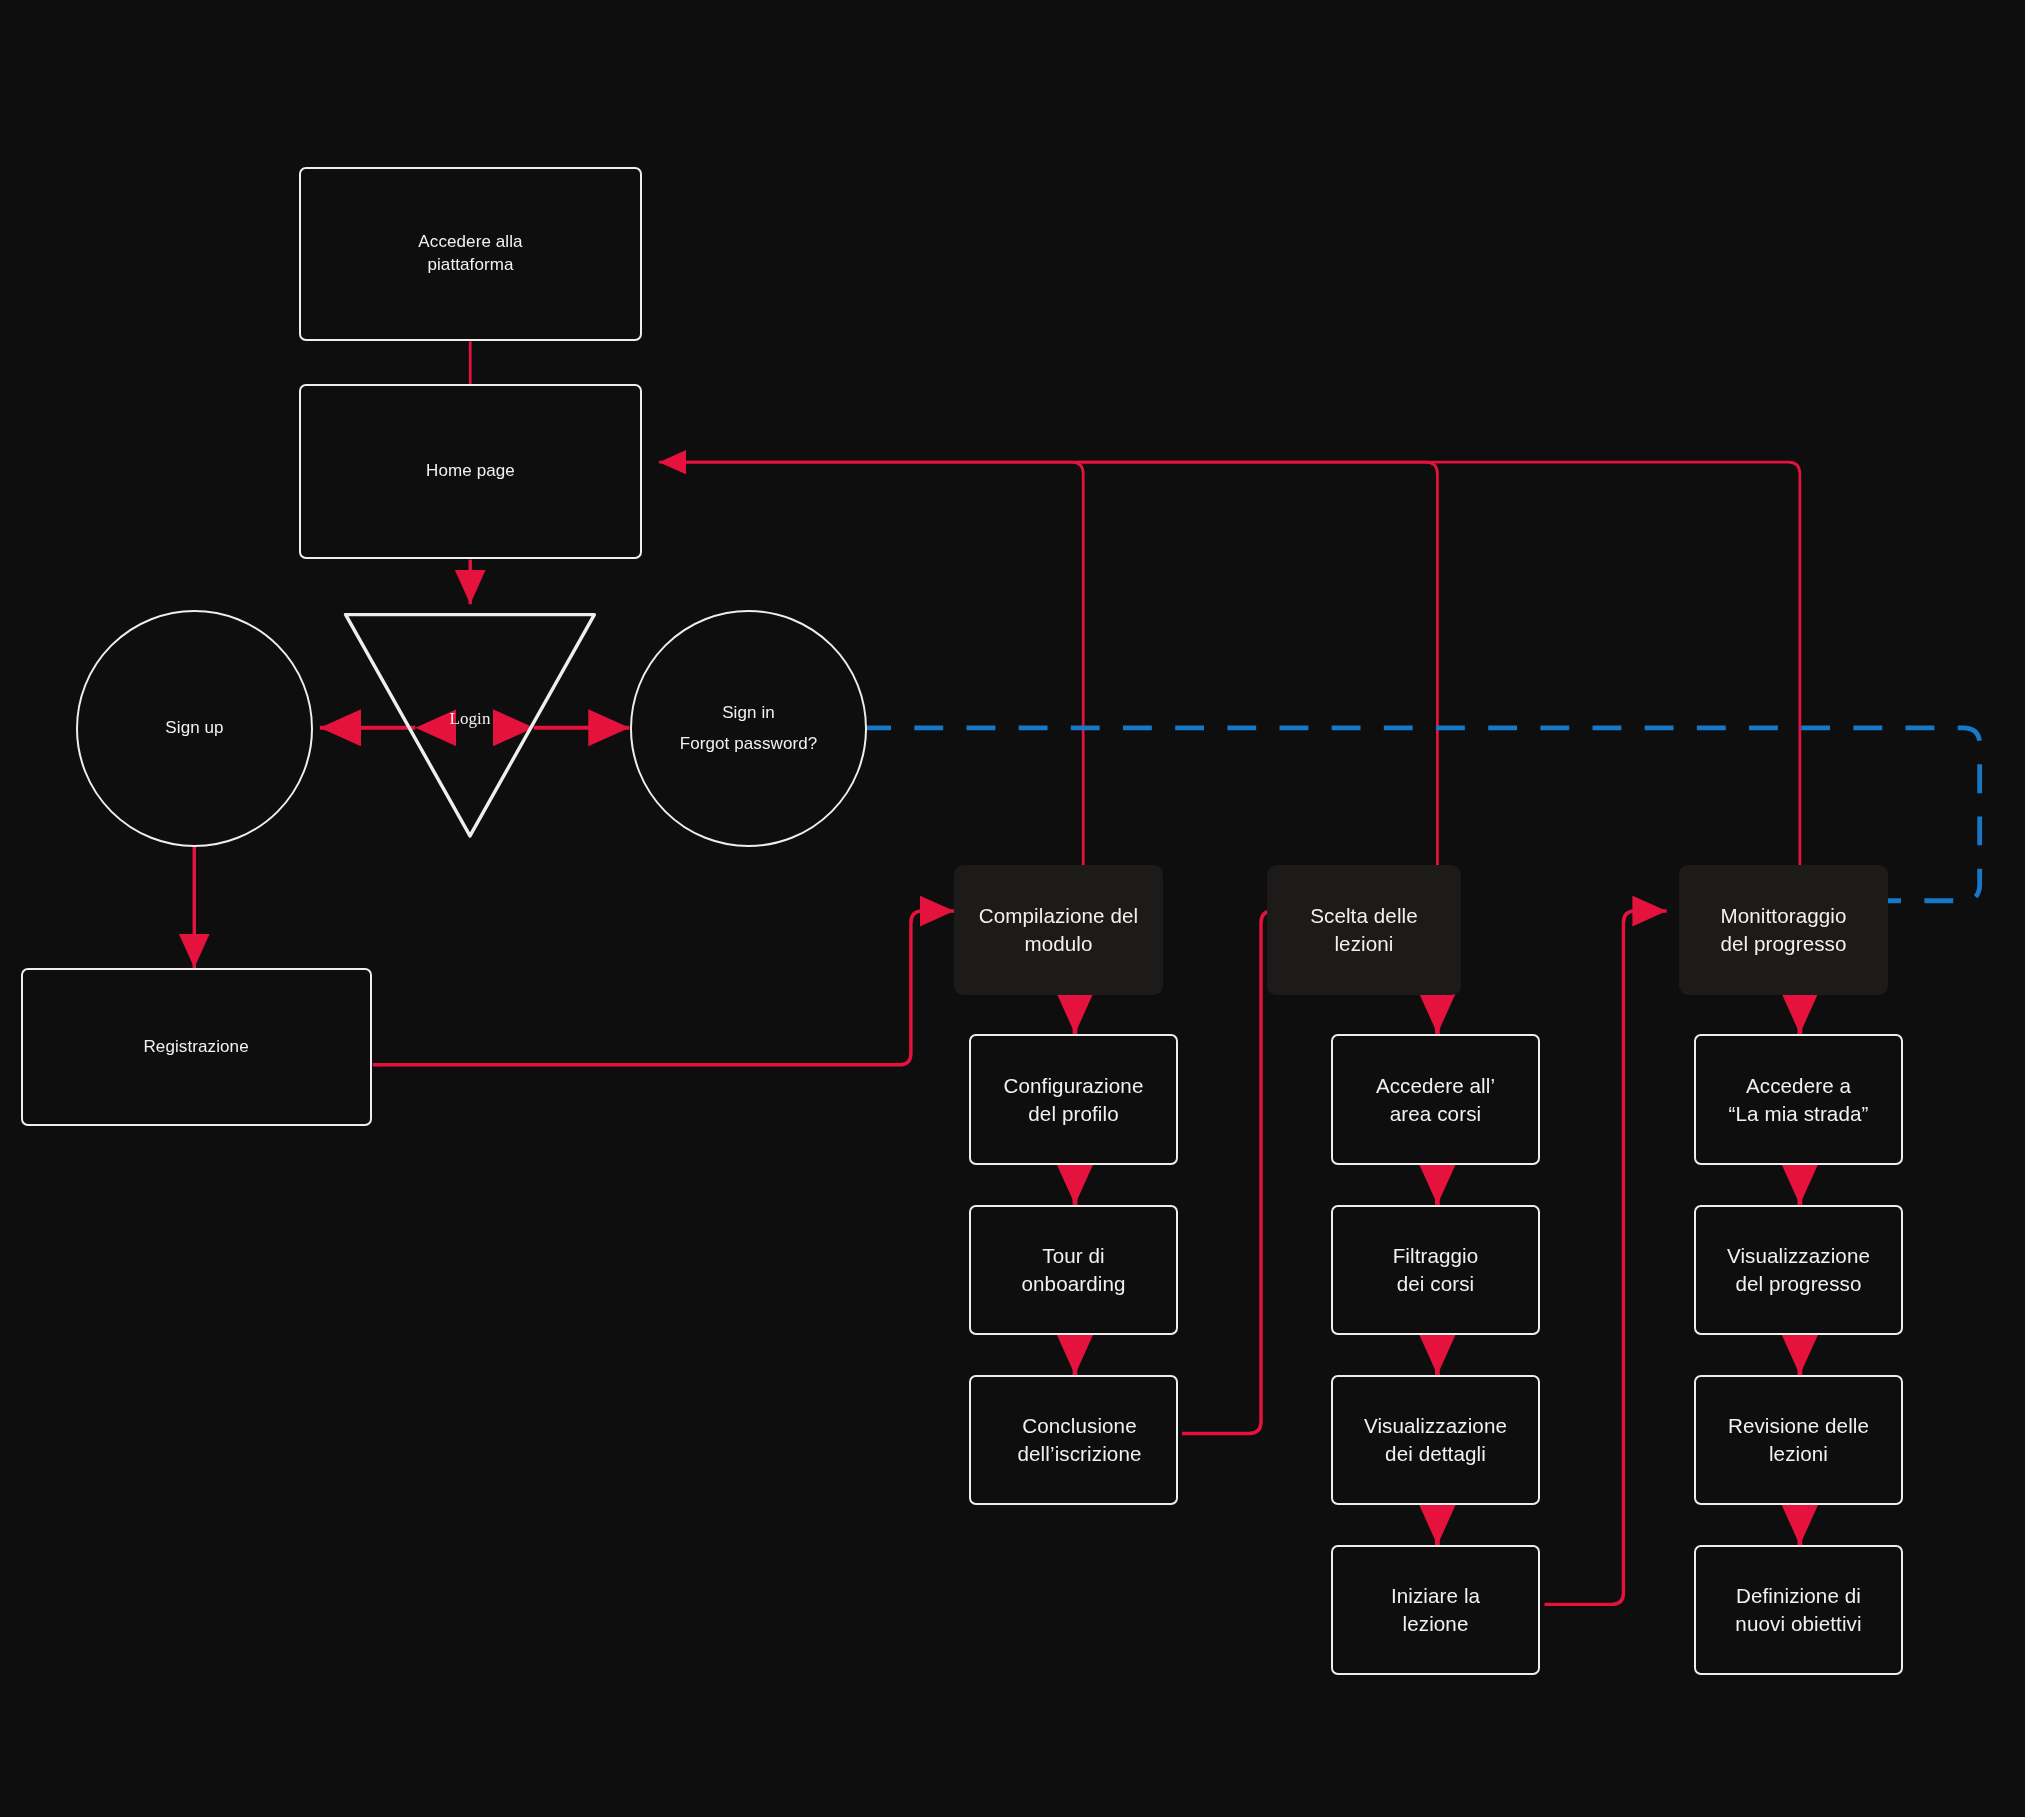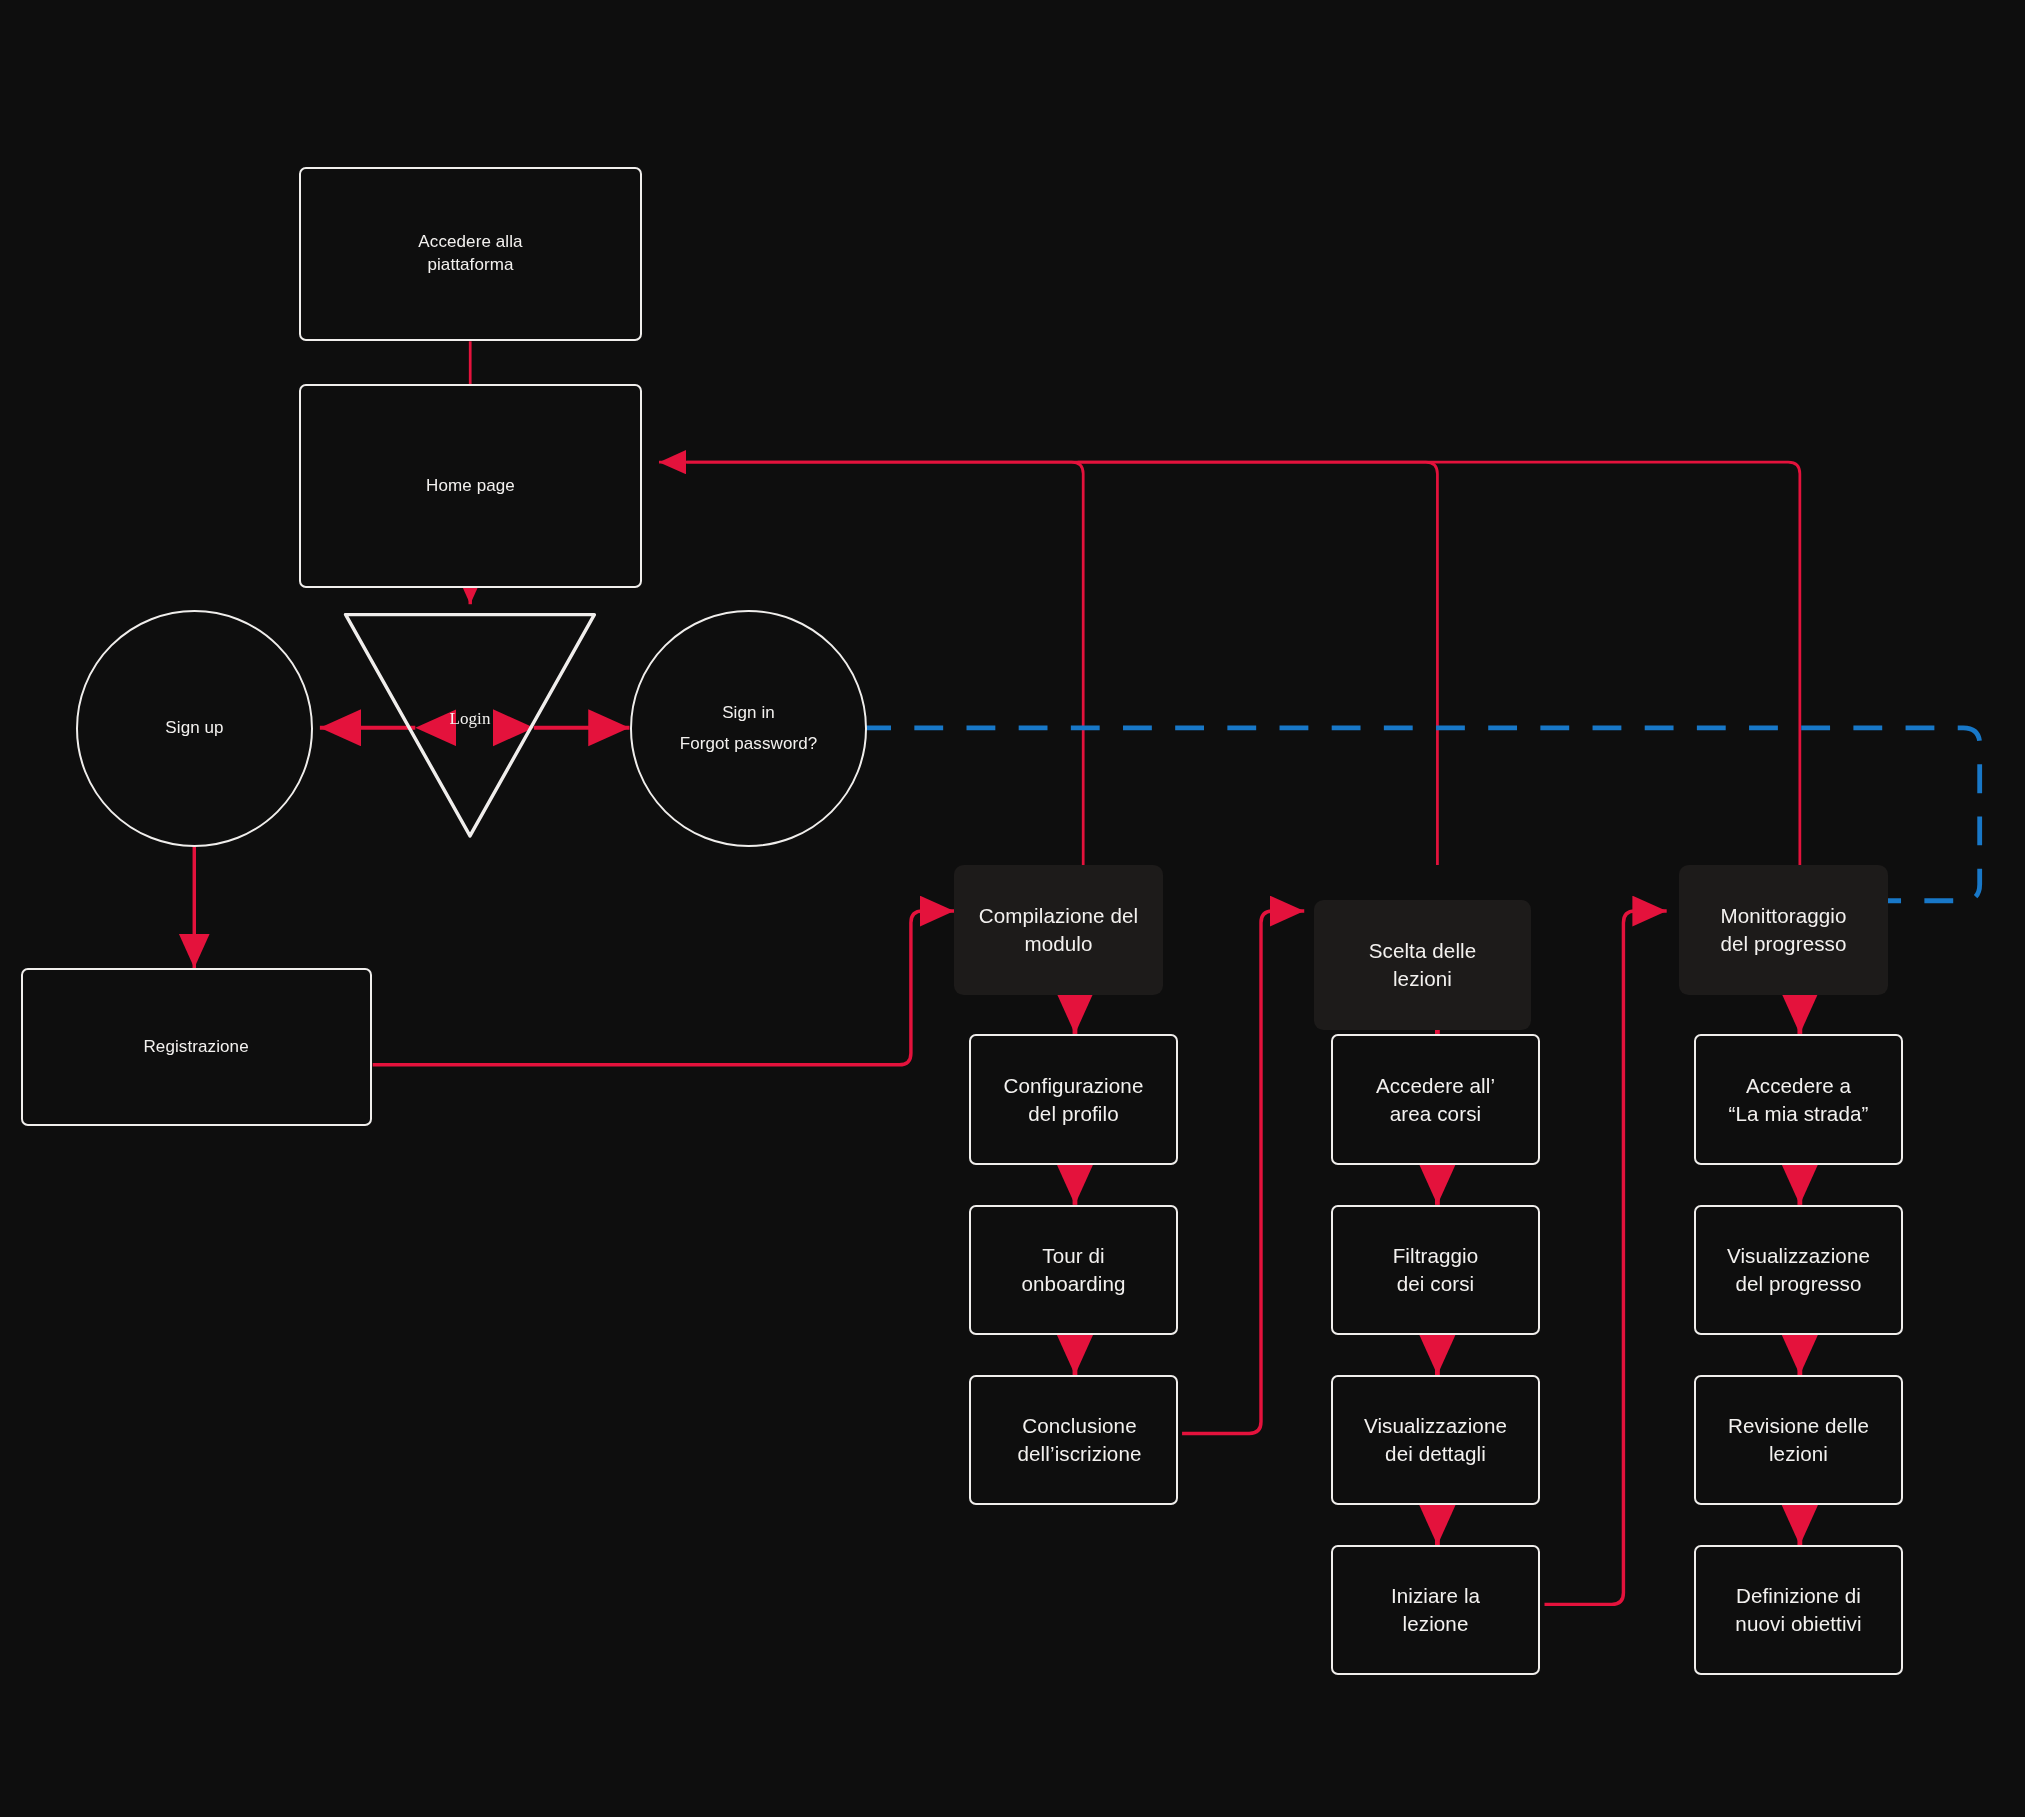--- a/index.html
+++ b/index.html
@@ -101,21 +101,21 @@
     </g>
 
     <g stroke="#1878c8" fill="none" stroke-width="7" stroke-dasharray="42 34" stroke-linecap="butt">
       <path d="M1256,1060 L2860,1060 Q2884,1060 2884,1084 L2884,1288 Q2884,1312 2860,1312 L2525,1312" marker-end="url(#arrB)"></path>
     </g>
   </svg>
 
   <div class="node rect big" style="left:299px;top:167px;width:343px;height:174px;">Accedere alla
 piattaforma</div>
 
-  <div class="node rect big" style="left:299px;top:384px;width:343px;height:204px;">Home page</div>
+  <div class="node rect big" style="left:299px;top:384px;width:343px;height:175px;">Home page</div>
 
   <div class="node circle big" style="left:76px;top:610px;width:237px;height:237px;">
     <span>Sign up</span>
   </div>
 
   <div class="node tri" style="left:336px;top:605px;width:268px;height:240px;">
     <svg class="tri-svg" viewBox="0 0 390 350" xmlns="http://www.w3.org/2000/svg">
       <path d="M14,14 L376,14 L195,336 Z" fill="none" stroke="#f0eeec" stroke-width="5" stroke-linejoin="round"></path>
     </svg>
     <span class="tri-label big" style="position:absolute;left:0;right:0;top:103px;text-align:center;">Login</span>
@@ -130,21 +130,21 @@
 
   <div class="node filled mid" style="left:954px;top:865px;width:209px;height:130px;">Compilazione del
 modulo</div>
   <div class="node rect mid" style="left:969px;top:1034px;width:209px;height:131px;">Configurazione
 del profilo</div>
   <div class="node rect mid" style="left:969px;top:1205px;width:209px;height:130px;">Tour di
 onboarding</div>
   <div class="node rect mid" style="left:969px;top:1375px;width:209px;height:130px;padding-left:12px;">Conclusione
 dell’iscrizione</div>
 
-  <div class="node filled mid" style="left:1314px;top:865px;width:217px;height:130px;margin-top:35px;">Scelta delle
+  <div class="node filled mid" style="left:1267px;top:865px;width:194px;height:130px;">Scelta delle
 lezioni</div>
   <div class="node rect mid" style="left:1331px;top:1034px;width:209px;height:131px;">Accedere all’
 area corsi</div>
   <div class="node rect mid" style="left:1331px;top:1205px;width:209px;height:130px;">Filtraggio
 dei corsi</div>
   <div class="node rect mid" style="left:1331px;top:1375px;width:209px;height:130px;">Visualizzazione
 dei dettagli</div>
   <div class="node rect mid" style="left:1331px;top:1545px;width:209px;height:130px;">Iniziare la
 lezione</div>
 

